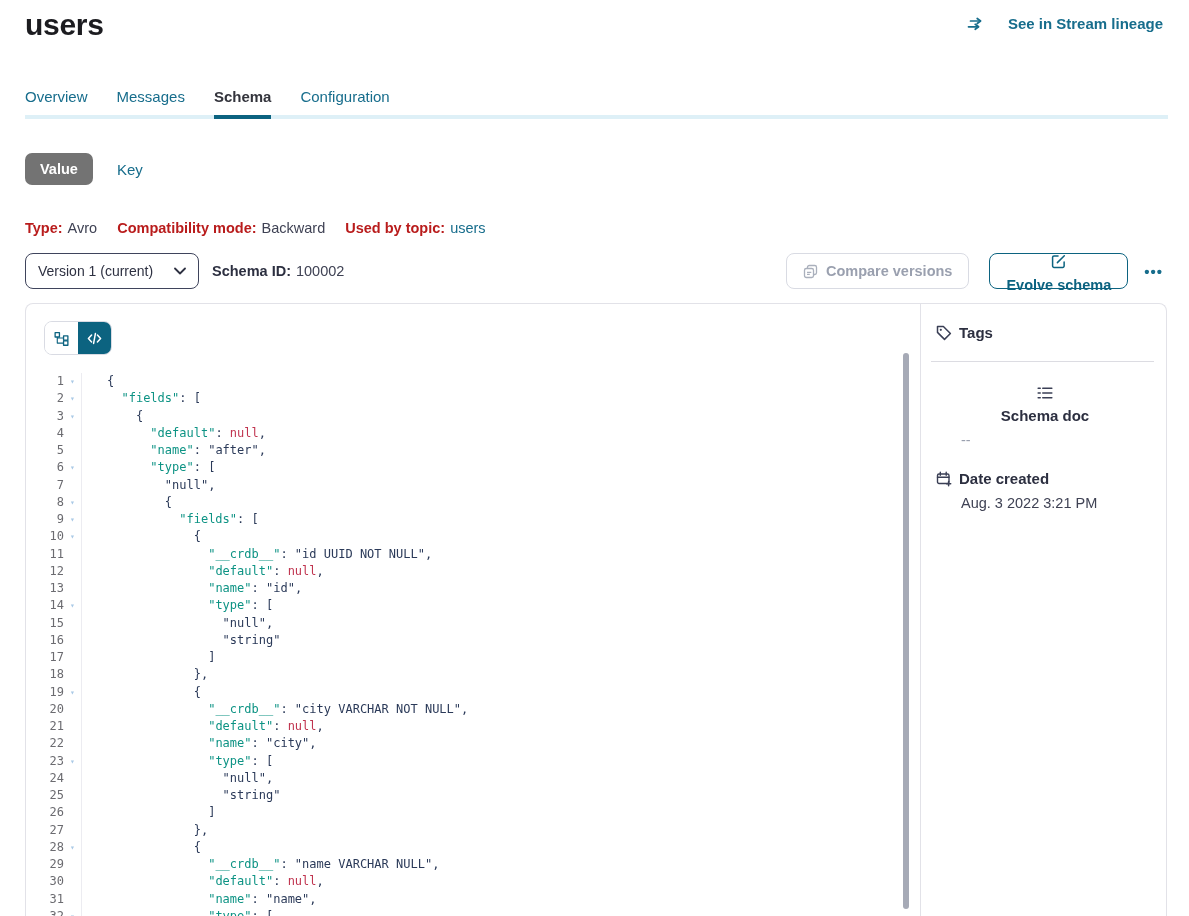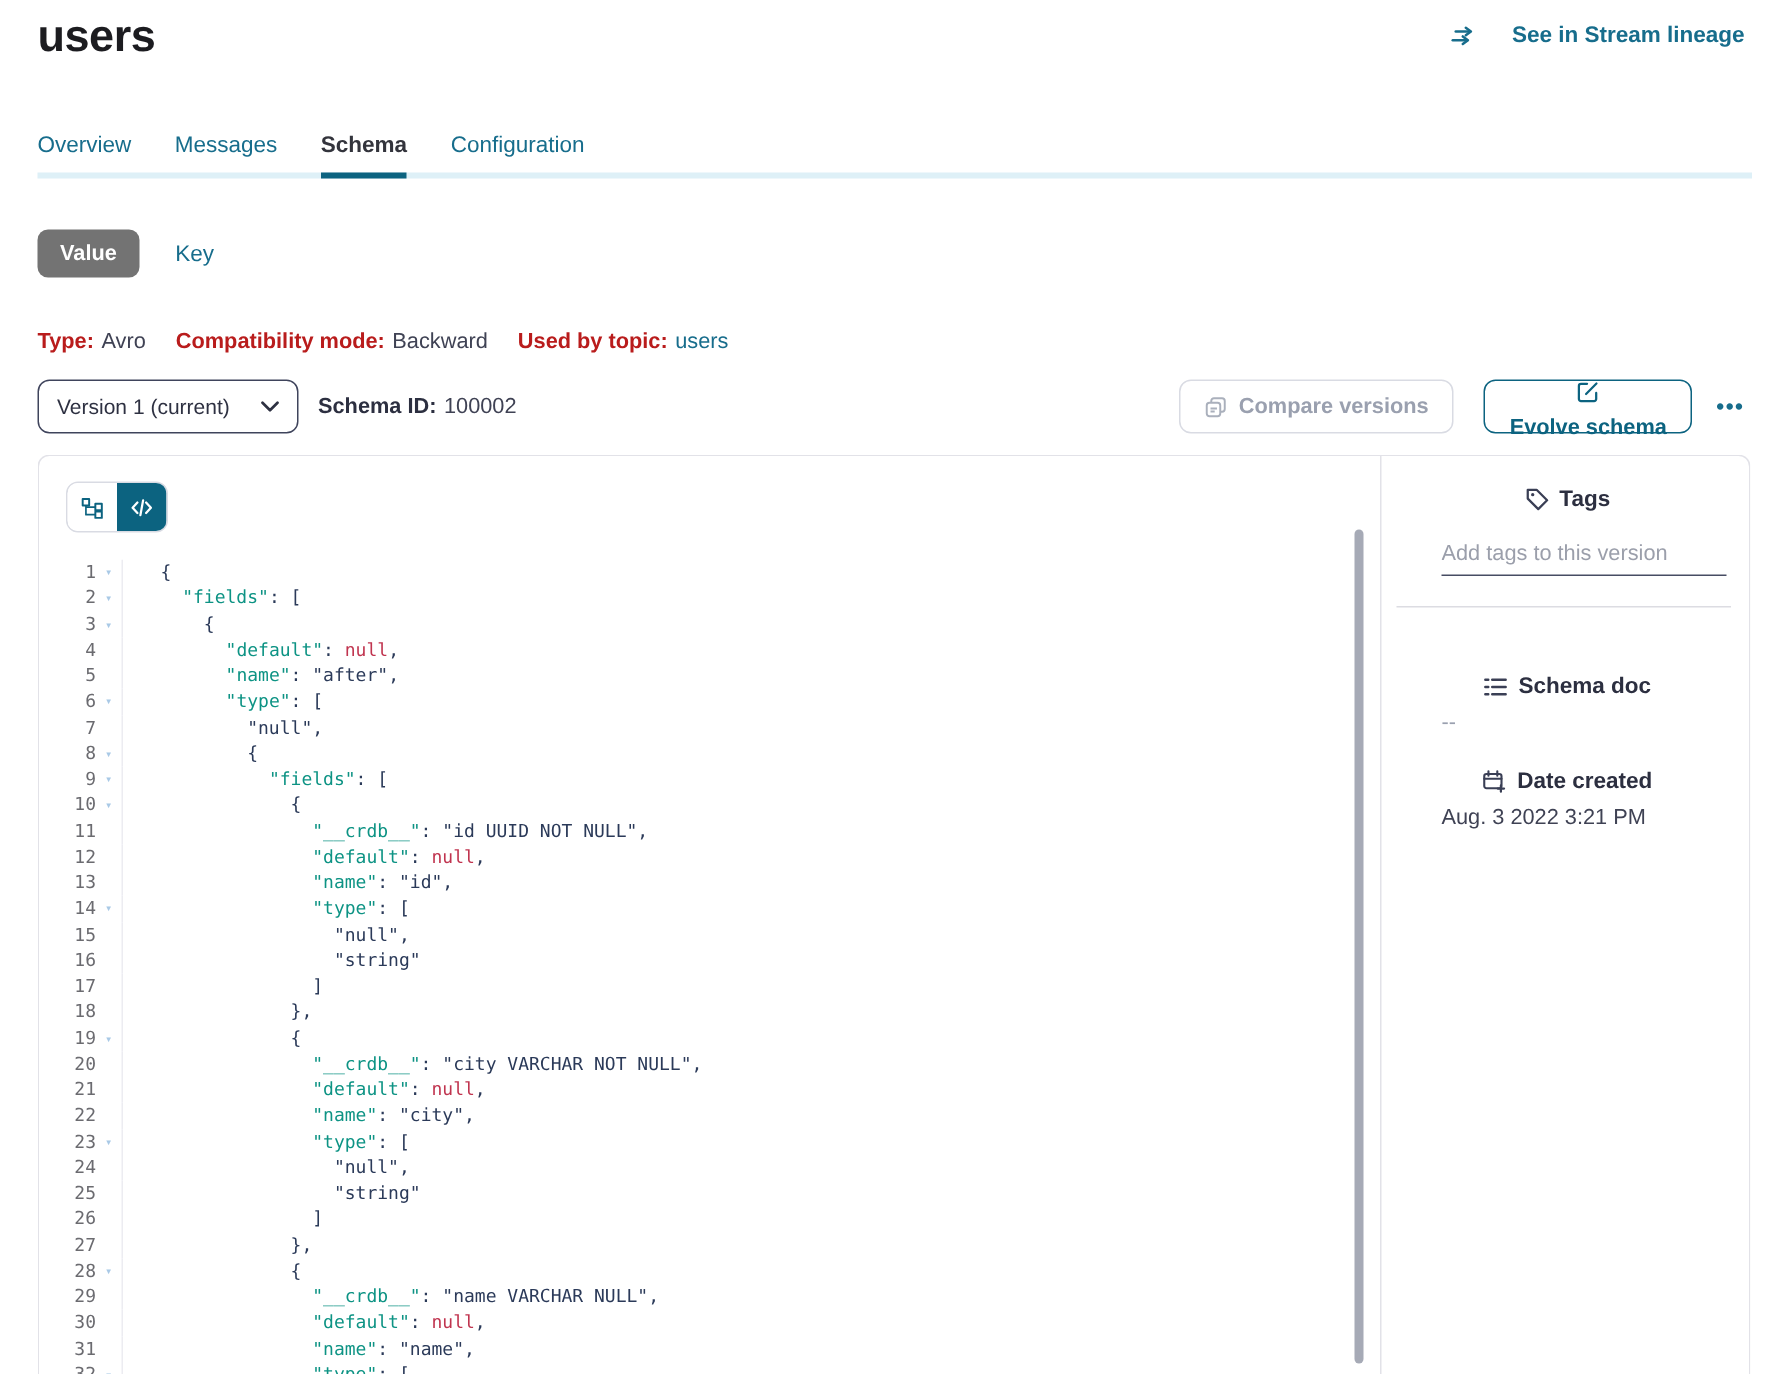--- a/index.html
+++ b/index.html
@@ -68,30 +68,30 @@
   .cl { border-left:1px solid #ececf1; padding-left:25px; color:#2b3a59; }
   .tk-key { color:#0d9384; }
   .tk-str { color:#2b3a59; }
   .tk-null { color:#c0344f; }
   .tk-pun { color:#2b3a59; }
   .scroll-thumb { position:absolute; right:11px; top:49px; width:6px; height:556px;
     background:#a6aab6; border-radius:3px; cursor:grab; }
 
   
   .side { border-left:1px solid #e2e2e8; padding:20px 12px 0 15px; }
-  .side-row { display:flex; align-items:center; gap:7px;justify-content:center; }
+  .side-row { display:flex; align-items:center; gap:7px; }
   .side-h { font-size:15px; font-weight:700; color:#2c2f40; }
   .side-val { margin-left:25px; margin-top:8px; font-size:14.5px; color:#3f4254; }
   .side-val.dim { color:#9aa0af; }
   .tags-input { margin:18px 0 0 25px; width:190px; border:none; border-bottom:1px solid #474c63;
     font-size:14.5px; padding:2px 0 6px 0; color:#3f4254; outline:none;
     font-family:"Liberation Sans", sans-serif; }
   .tags-input::placeholder { color:#9b9fab; }
   .side-div { border-top:1px solid #dcdce2; margin:20px 0 0 -5px; }
-  .mt44 { margin-top:44px; } .mt22 { margin-top:22px; }
+  .mt44 { margin-top:24px;flex-direction:column; } .mt22 { margin-top:22px; }
   svg { display:block; }
 </style>
 </head>
 <body>
 
 <h1 class="page-title">users</h1>
 
 <div class="lineage-link">
   <span>
     <svg width="17" height="14" viewBox="0 0 17 14" fill="none" stroke="#176d8c" stroke-width="1.7" stroke-linecap="round" stroke-linejoin="round">
@@ -221,21 +221,20 @@
   <aside class="side">
     <div class="side-row">
       <span>
         <svg width="16" height="16" viewBox="0 0 16 16" fill="none" stroke="#3a3f55" stroke-width="1.5" stroke-linejoin="round">
           <path d="M1.5 1.5 H7.4 L14.4 8.5 L8.5 14.4 L1.5 7.4 Z"></path>
           <circle cx="4.8" cy="4.8" r="1.1" fill="#3a3f55" stroke="none"></circle>
         </svg>
       </span>
       <span class="side-h">Tags</span>
     </div>
-    <input class="tags-input" type="text" placeholder="Add tags to this version" style="">
     <div class="side-div"></div>
 
     <div class="side-row mt44">
       <span>
         <svg width="16" height="14" viewBox="0 0 16 14" fill="none" stroke="#3a3f55" stroke-width="1.6" stroke-linecap="round">
           <path d="M1.2 2.2 H3.2 M5.8 2.2 H14.8"></path>
           <path d="M1.2 7 H3.2 M5.8 7 H14.8"></path>
           <path d="M1.2 11.8 H3.2 M5.8 11.8 H14.8"></path>
         </svg>
       </span>

